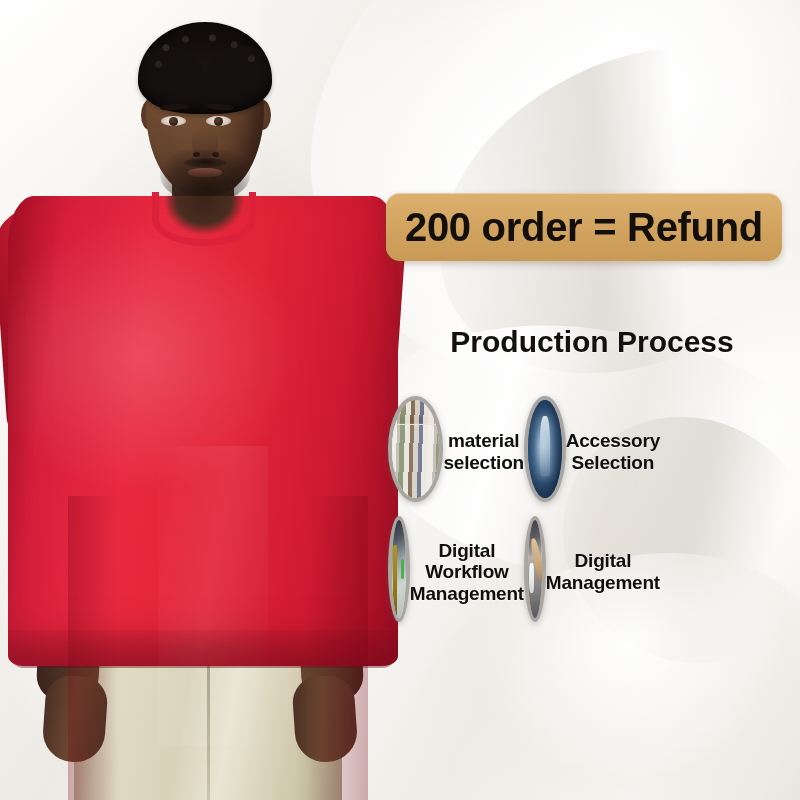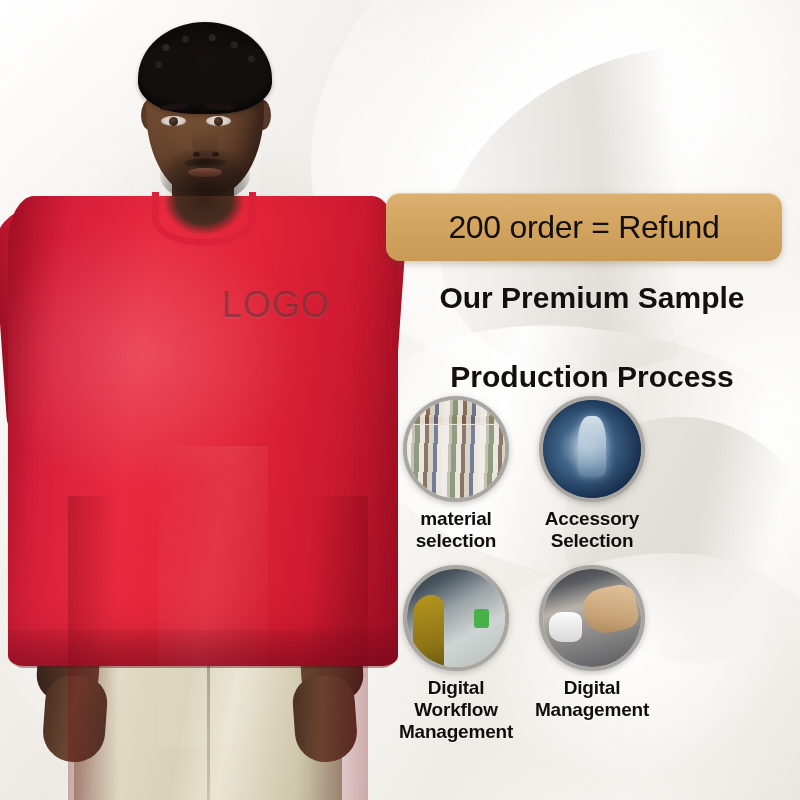--- a/index.html
+++ b/index.html
@@ -223,35 +223,35 @@
   .title .l2 { display:block; }
 
   .promo {
     position:absolute; left:386px; top:193px; width:396px; height:68px;
     background:linear-gradient(180deg,#dcb070 0%,#d3a561 45%,#c99a55 100%);
     border-radius:14px;
     box-shadow:0 3px 7px rgba(90,70,35,.28), inset 0 1px 0 rgba(255,255,255,.35);
     display:flex; align-items:center; justify-content:center;
   }
   .promo span {
-    font-size:32px; font-weight:400; color:#120f0c; letter-spacing:-0.3px;
+    font-size:40px; font-weight:700; color:#120f0c; letter-spacing:-0.3px;
   }
 
   .subtitle {
     position:absolute; left:392px; top:280px; width:400px;
     text-align:center; font-size:30px; font-weight:700; line-height:1.18;
     color:#14100f;
     text-shadow:0 1px 1px rgba(255,255,255,.55);
   }
   .subtitle .l2 { display:block;margin-top:44px; }
 
   .grid { position:absolute; left:388px; top:396px; width:408px; }
   .grid-row { display:flex; justify-content:flex-start; }
   .grid-row.r2 { margin-top:14px; }
-  .cell { width:136px; display:flex; flex-direction:column; align-items:center; }
+  .cell { width:136px; display:flex; align-items:center; }
 
   .circ {
     width:106px; height:106px; border-radius:50%;
     border:4px solid #a9a6a2;
     box-shadow:0 2px 6px rgba(90,88,84,.35), inset 0 0 0 1px rgba(255,255,255,.4);
     overflow:hidden; position:relative; background:#cfcfcf;
   }
   .circ .ph { position:absolute; inset:0; }
 
   
@@ -387,32 +387,30 @@
     <div class="sleeve r"></div>
     <div class="shirt">
       <div class="shirt-fold-b"></div>
       <div class="shirt-fold-c"></div>
       <div class="shirt-fold-a"></div>
     </div>
     <div class="collar-rim"></div>
     <div class="collar"></div>
     <div class="shirt-hem"></div>
 
-    <div class="logo-print">LOGO</div>
   </div>
 
   <div class="title">
   </div>
 
   <div class="promo">
     <span>200 order = Refund</span>
   </div>
 
   <div class="subtitle">
-    <span>Our Premium Sample</span>
     <span class="l2">Production Process</span>
   </div>
 
   <div class="grid">
 
     <div class="grid-row r1">
 
       <div class="cell">
         <div class="circ">
           <div class="ph ph1"></div>

